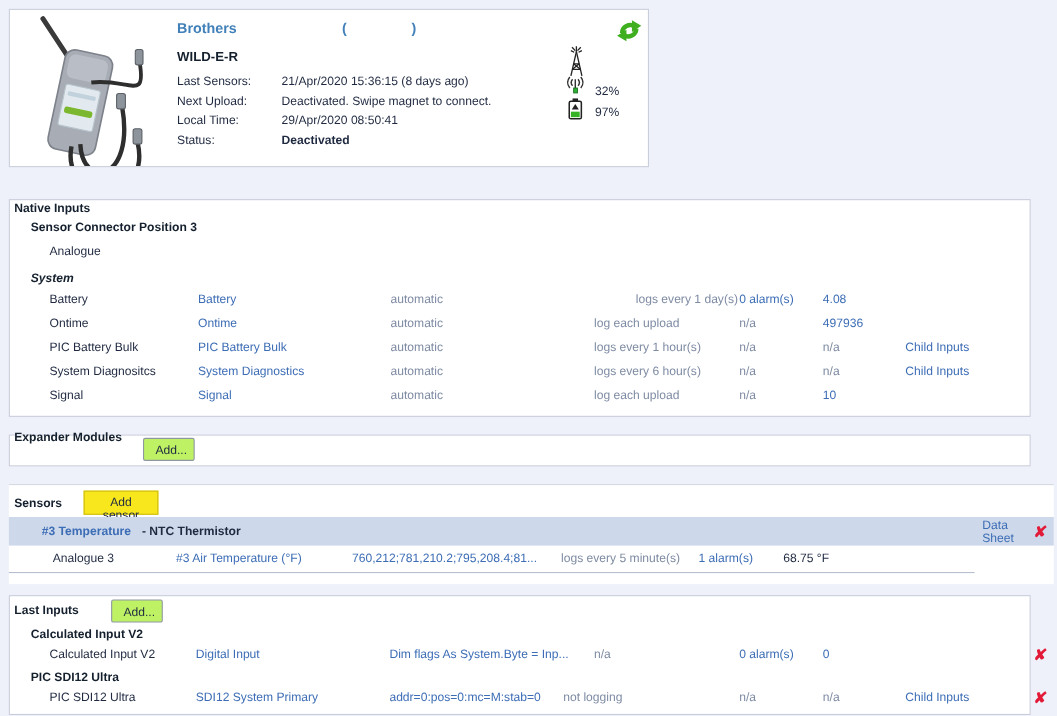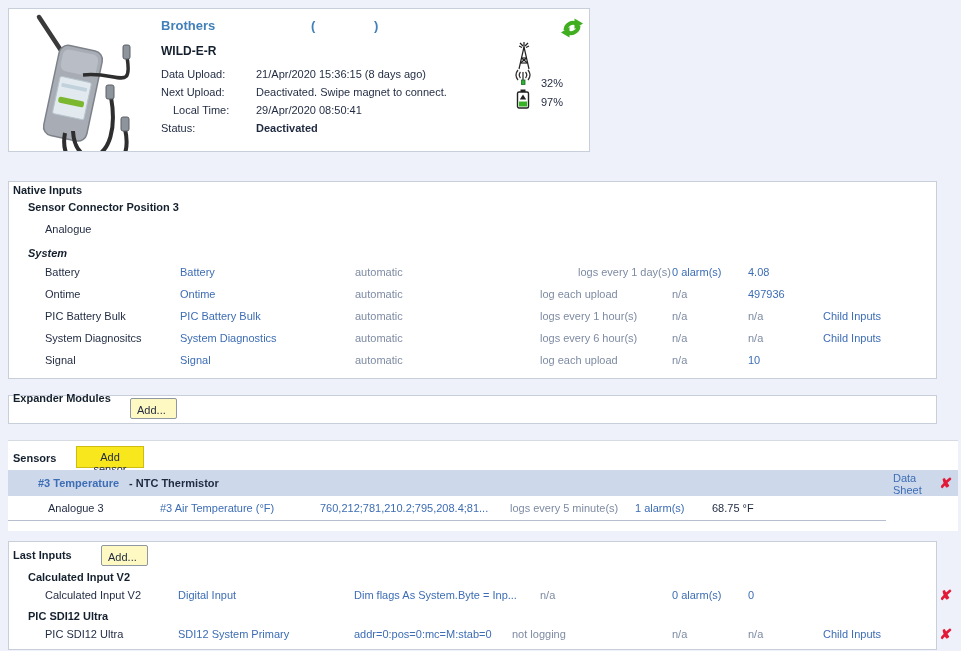--- a/index.html
+++ b/index.html
@@ -6,21 +6,21 @@
   body{width:961px;height:651px;overflow:hidden;font-family:"Liberation Sans",sans-serif;}
   .page{position:relative;width:961px;height:651px;background:#eef1f9;}
   .box{position:absolute;background:#ffffff;border:1px solid #c9cedb;box-sizing:border-box;}
   .t{position:absolute;font-size:11px;color:#1f2940;white-space:nowrap;line-height:13px;}
   .b{font-weight:bold;}
   .link{color:#3d6db5;cursor:pointer;}
   .gray{color:#7e8ba3;}
   .title{font-size:13px;font-weight:bold;color:#4180b8;}
   .sub{font-size:12px;font-weight:bold;color:#15202e;}
   .sect{font-weight:bold;color:#15202e;}
-  .btn{position:absolute;box-sizing:border-box;background:#fef9c3;border:1px solid #8f97a3;border-radius:2px;font-size:11px;color:#1f2940;text-align:left;cursor:pointer;padding-top:3px;}
+  .btn{position:absolute;box-sizing:border-box;background:#bef264;border:1px solid #8f97a3;border-radius:2px;font-size:11px;color:#1f2940;text-align:right;cursor:pointer;padding-top:3px;}
   .btn-yellow{position:absolute;box-sizing:border-box;background:#f8e71c;border:1px solid #cdbd12;font-size:11px;color:#1f2940;text-align:center;cursor:pointer;padding-top:4px;}
   .bluerow{position:absolute;background:#cdd9eb;}
   .del{position:absolute;color:#e21937;font-size:14px;font-weight:bold;cursor:pointer;line-height:14px;transform:skewX(-8deg);}
   .wrap{white-space:normal;}
   .hr{position:absolute;height:1px;background:#b7bfce;}
   svg{display:block;}
 </style>
 </head>
 <body>
 
@@ -54,27 +54,27 @@
       <svg width="22" height="22" viewBox="0 0 22 22">
         <path d="M4.5,13 A7.5,7.5 0 0 1 16,7" stroke="#3fae1f" stroke-width="4" fill="none"></path>
         <polygon points="13.5,1.5 22,6.5 13.5,12" fill="#3fae1f"></polygon>
         <path d="M17.5,9 A7.5,7.5 0 0 1 6,15" stroke="#3fae1f" stroke-width="4" fill="none"></path>
         <polygon points="8.5,10 0,15.5 8.5,20.5" fill="#3fae1f"></polygon>
       </svg>
     </span>
 
     <span class="t sub" style="left:152px;top:36px;">WILD-E-R</span>
 
-    <span class="t" style="left:152px;top:59px;">Data Upload:</span>
+    <span class="t" style="left:152px;top:59px;">Last Sensors:</span>
     <span class="t" style="left:247px;top:59px;">21/Apr/2020 15:36:15 (8 days ago)</span>
 
     <span class="t" style="left:152px;top:77px;">Next Upload:</span>
     <span class="t" style="left:247px;top:77px;">Deactivated. Swipe magnet to connect.</span>
 
-    <span class="t" style="left:152px;top:95px;margin-left:12px;">Local Time:</span>
+    <span class="t" style="left:152px;top:95px;">Local Time:</span>
     <span class="t" style="left:247px;top:95px;">29/Apr/2020 08:50:41</span>
 
     <span class="t" style="left:152px;top:113px;">Status:</span>
     <span class="t b" style="left:247px;top:113px;">Deactivated</span>
 
     <span style="position:absolute;left:505px;top:32px;">
       <svg width="20" height="30" viewBox="0 0 20 30">
         <g stroke="#222" stroke-width="1.2" fill="none">
           <line x1="10" y1="6" x2="5" y2="28"></line>
             <line x1="10" y1="6" x2="15" y2="28"></line>

